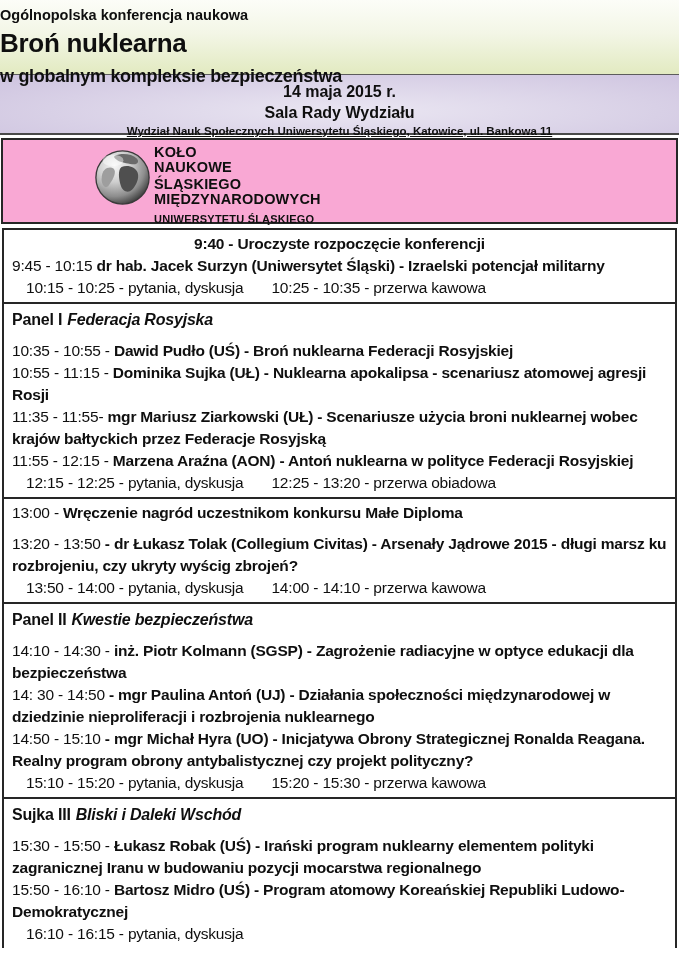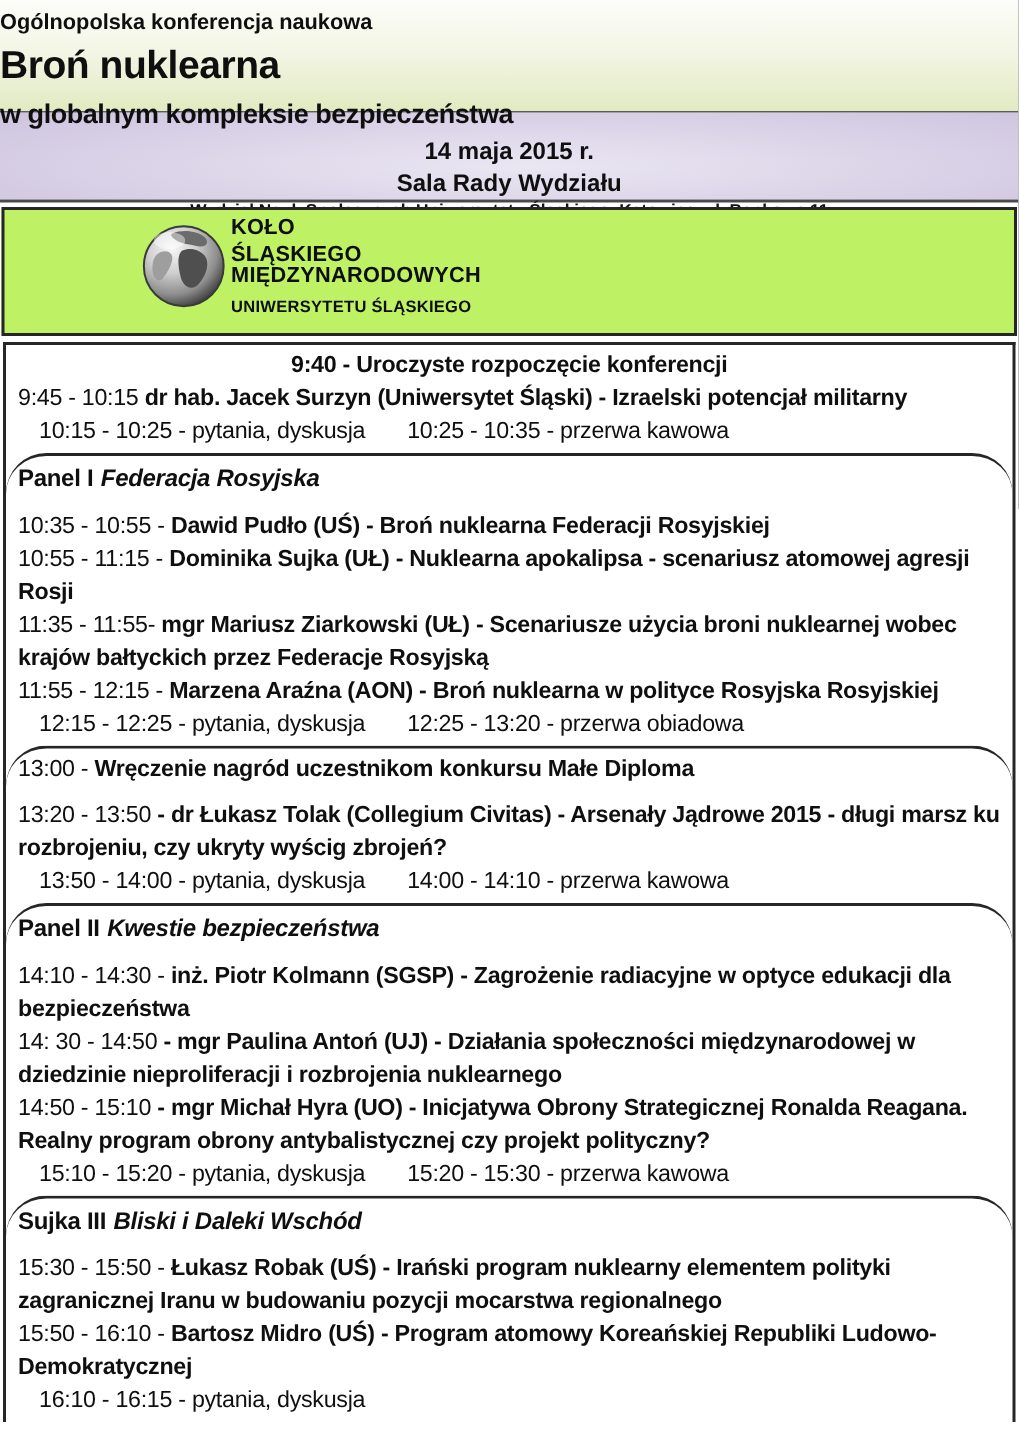--- a/index.html
+++ b/index.html
@@ -18,41 +18,41 @@
   
   .green-head{
     height:74px; text-align:left; padding-top:5px;
     background:linear-gradient(to bottom, var(--header-top) 0%, #f3f6e6 45%, var(--header-bottom) 100%);
   }
   .kicker{font-size:14.5px; font-weight:700; line-height:20px;}
   .title1{font-size:26px; font-weight:700; line-height:36px; letter-spacing:-0.3px;}
   .title2{font-size:18px; font-weight:700; line-height:31px; letter-spacing:-0.3px;}
   
   .band{
-    height:61px; text-align:center; padding-top:16px;
+    height:61px; text-align:center; padding-top:6px;
     border-top:1px solid #5c5c5c; border-bottom:2px solid #4a4a4a;
     background:radial-gradient(ellipse 130% 170% at 52% 62%, var(--band-light) 0%, var(--band-mid) 52%, var(--band-dark) 100%);
   }
   .band-date,.band-venue{font-size:16px; font-weight:700; line-height:21px;}
   .band-address{font-size:11.5px; font-weight:700; line-height:15px; margin-top:1px;text-decoration:underline;}
   
   .logo-box{
     margin:3px 1px 4px 1px; height:86px; border:2px solid var(--line);
-    background:#bef264; position:relative; padding:5px 0 0 151px;
+    background:#f9a8d4; position:relative; padding:5px 0 0 151px;
   }
   .globe{position:absolute; left:91px; top:9px; width:57px; height:57px;}
   .logo-line{font-size:14.5px; font-weight:700; line-height:14.5px; letter-spacing:0.2px;}
   .logo-line.gap{margin-top:3px;}
   .logo-org{font-size:11px; font-weight:700; line-height:19px; margin-top:4px; letter-spacing:0.2px;}
   
   .program{
     margin:0 2px; border:2px solid var(--line); border-bottom:none;
     background:#fff;
   }
-  .sec{padding:3px 8px;border-radius:27px;}
+  .sec{padding:3px 8px;}
   .sec + .sec{border-top:2.5px solid var(--line);}
   .prow{font-size:15.5px; line-height:22px; letter-spacing:-0.2px;}
   .opener{text-align:center; font-weight:700;}
   .t{font-weight:400;}
   .sp{font-weight:700;}
   .ti{font-weight:700; }
   .panel{font-weight:700; padding:2px 0 9px 0; font-size:16px;}
   .pl{margin-right:5px;}
   .pn{font-style:italic;}
   .breaks{text-align:left;}
@@ -86,39 +86,40 @@
           <stop offset="100%" stop-color="#2e2e2e"></stop>
         </radialGradient>
       </defs>
       <circle cx="30" cy="30" r="28" fill="url(#gsphere)" stroke="#3a3a3a" stroke-width="1.4"></circle>
       <path d="M22 7 C29 4 40 5 45 10 C48 13 46 17 40 16 C35 15 28 14 25 12 C22 10 20 8 22 7 Z" fill="#6b6b6b"></path>
       <path d="M29 19 C35 16 44 19 46 25 C48 31 44 39 40 43 C36 47 30 45 28 38 C26 31 25 22 29 19 Z" fill="#4f4f4f"></path>
       <path d="M11 22 C15 18 22 19 22 24 C22 29 18 35 15 39 C12 42 8 38 8 32 C8 27 9 24 11 22 Z" fill="#9e9e9e"></path>
       <ellipse cx="20" cy="12" rx="11" ry="6" fill="rgba(255,255,255,0.45)"></ellipse>
     </svg>
     <div class="logo-line">KOŁO</div>
+    <div class="logo-line">NAUKOWE</div>
     <div class="logo-line gap">ŚLĄSKIEGO</div>
     <div class="logo-line">MIĘDZYNARODOWYCH</div>
     <div class="logo-org">UNIWERSYTETU ŚLĄSKIEGO</div>
   </div>
 
   <div class="program">
 
     <section class="sec">
       <div class="prow opener">9:40 - Uroczyste rozpoczęcie konferencji</div>
       <div class="prow"><span class="t">9:45 - 10:15 </span><span class="sp"> dr hab. Jacek Surzyn (Uniwersytet Śląski) - </span><span class="ti">Izraelski potencjał militarny</span></div>
       <div class="prow breaks"><span class="bseg">10:15 - 10:25 - pytania, dyskusja</span><span class="bseg">10:25 - 10:35 - przerwa kawowa</span></div>
     </section>
 
     <section class="sec">
       <div class="prow panel"><span class="pl">Panel I</span><span class="pn">Federacja Rosyjska</span></div>
       <div class="prow"><span class="t">10:35 - 10:55 - </span><span class="sp">Dawid Pudło (UŚ) - </span><span class="ti">Broń nuklearna Federacji Rosyjskiej</span></div>
       <div class="prow"><span class="t">10:55 - 11:15 - </span><span class="sp"> Dominika Sujka (UŁ) - </span><span class="ti"> Nuklearna apokalipsa - scenariusz atomowej agresji Rosji</span></div>
       <div class="prow"><span class="t">11:35 - 11:55- </span><span class="sp"> mgr Mariusz Ziarkowski (UŁ) - </span><span class="ti"> Scenariusze użycia broni nuklearnej wobec krajów bałtyckich przez Federacje Rosyjską</span></div>
-      <div class="prow"><span class="t">11:55 - 12:15 - </span><span class="sp"> Marzena Araźna (AON) - </span><span class="ti">Broń nuklearna w polityce Rosyjska Rosyjskiej</span></div>
+      <div class="prow"><span class="t">11:55 - 12:15 - </span><span class="sp"> Marzena Araźna (AON) - </span><span class="ti">Antoń nuklearna w polityce Federacji Rosyjskiej</span></div>
       <div class="prow breaks"><span class="bseg">12:15 - 12:25 - pytania, dyskusja</span><span class="bseg">12:25 - 13:20 - przerwa obiadowa</span></div>
     </section>
 
     <section class="sec">
       <div class="prow"><span class="t">13:00 - </span><span class="sp">Wręczenie nagród uczestnikom konkursu </span><span class="ti">Małe Diploma</span></div>
       <div class="prow mt"><span class="t">13:20 - 13:50 </span><span class="sp">- dr Łukasz Tolak (Collegium Civitas) - </span><span class="ti"> Arsenały Jądrowe 2015 - długi marsz ku rozbrojeniu, czy ukryty wyścig zbrojeń?</span></div>
       <div class="prow breaks"><span class="bseg">13:50 - 14:00 - pytania, dyskusja</span><span class="bseg">14:00 - 14:10 - przerwa kawowa</span></div>
     </section>
 
     <section class="sec">

